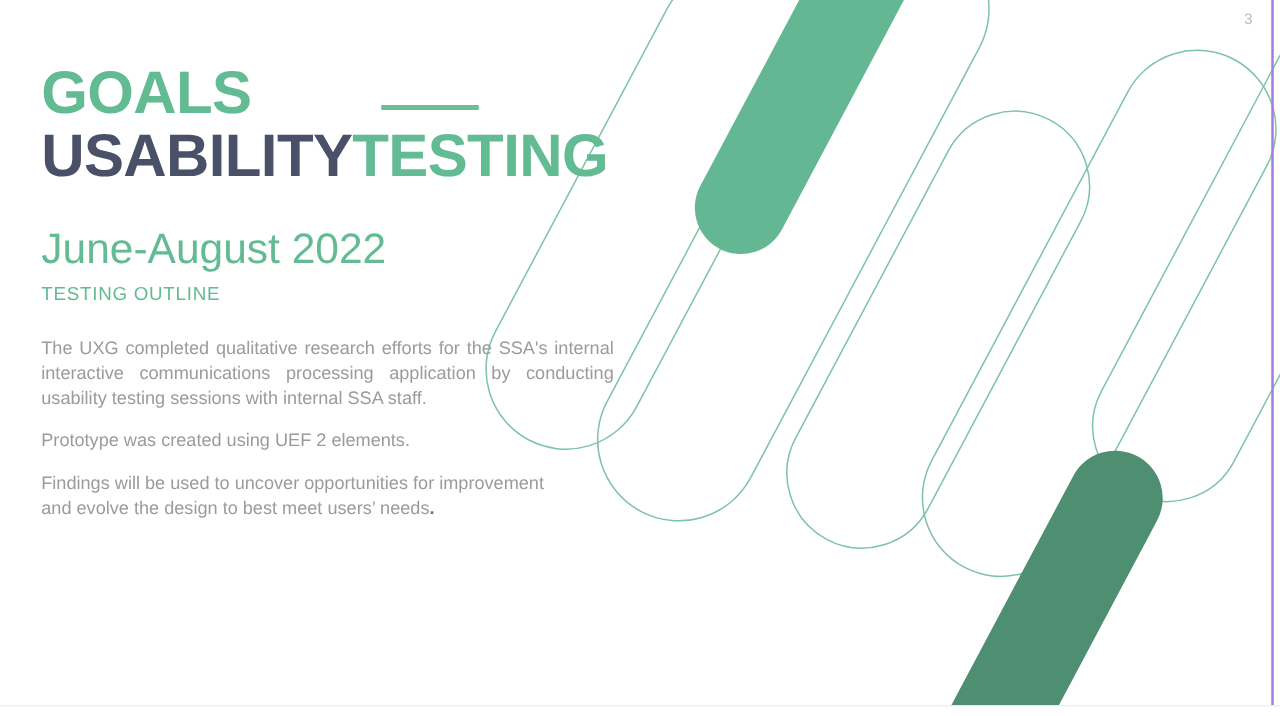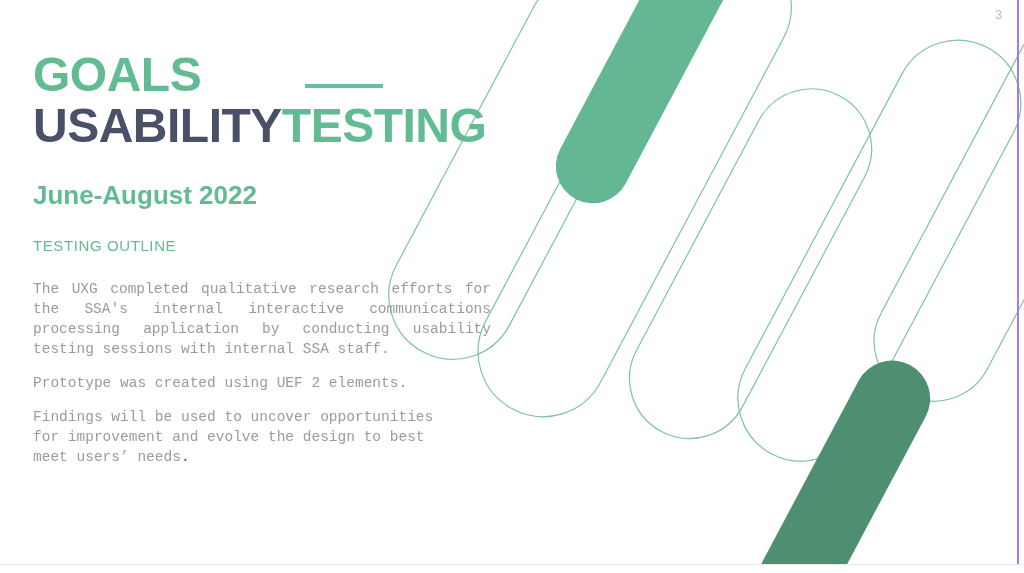--- a/index.html
+++ b/index.html
@@ -64,44 +64,43 @@
     display: inline-block;
     width: 78px;
     height: 4px;
     background: #6cbd99;
     margin-left: 104px;
     margin-top: 22px;
   }
 
   .date {
     color: #63bb94;
-    font-size: 26px;
-    font-weight: bold;
+    font-size: 34px;
+    font-weight: normal;
     margin-top: 28px;
     letter-spacing: 0px;
   }
 
   .section-label {
     color: #63bb94;
     font-size: 15px;
     letter-spacing: 0.6px;
-    margin-top: 26px;
+    margin-top: 8px;
   }
 
   .body-copy {
     margin-top: 25px;
   }
   .body-copy p {
     color: #9b9b9b;
     font-size: 14.5px;
     line-height: 20px;
     margin: 0 0 14px 0;
     text-align: justify;
     width: 458px;
-    font-family: Liberation Mono, monospace;
   }
   .body-copy p.no-justify {
     text-align: left;
     width: 430px;
   }
   .body-copy p:last-child { margin-bottom: 0; }
   .period-strong { color: #6d6d6d; font-weight: 600; }
 
   
   .page-number {

